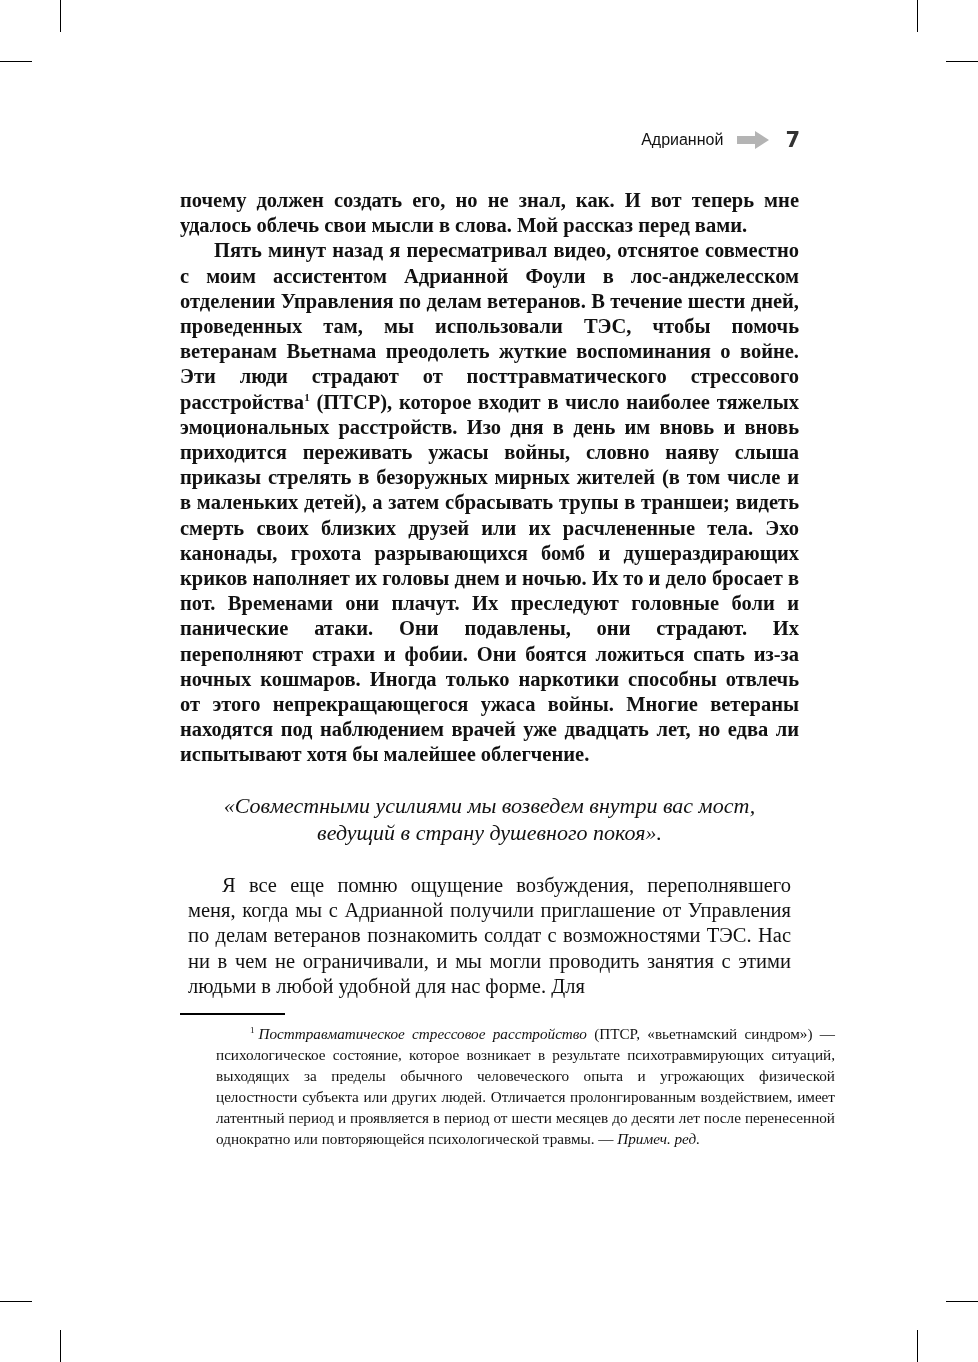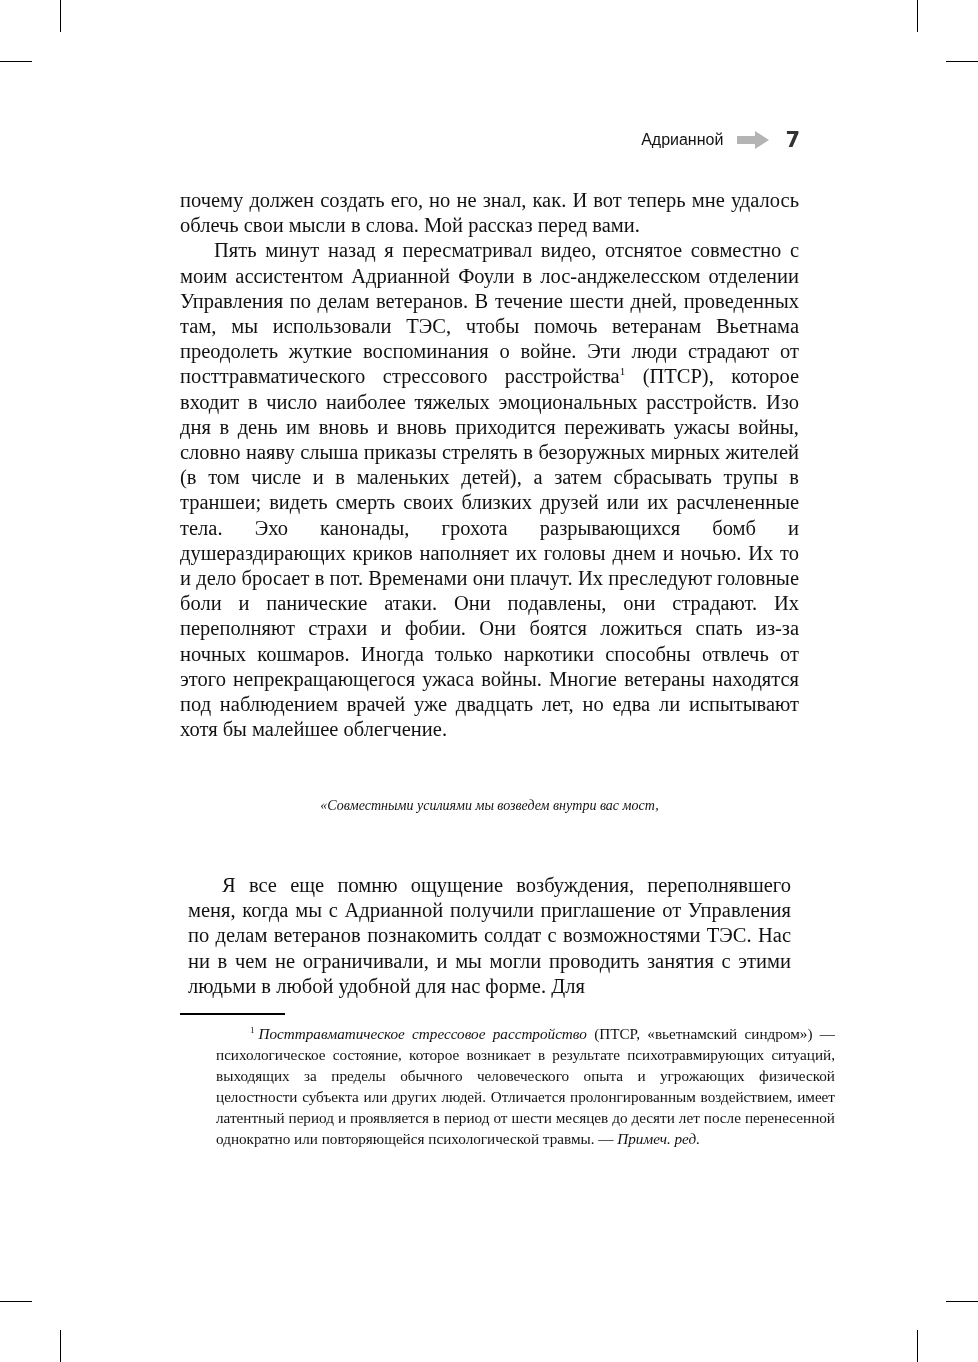--- a/index.html
+++ b/index.html
@@ -12,28 +12,28 @@
     display: flex; align-items: center; justify-content: flex-end;
     font-family: "Liberation Sans", sans-serif; font-size: 16px; color: #111;
   }
   .running-head .section { margin-right: 14px; }
   .running-head .arrow { margin-right: 16px; display: inline-block; width: 32px; height: 18px; }
   .running-head .page-number { font-weight: bold; font-size: 21px; color: #333; font-family: "DejaVu Sans", sans-serif; }
   .text-block {
     position: absolute; left: 180px; width: 619px;
     font-family: "Liberation Serif", serif; color: #111;
   }
-  .body-text { top: 188px; font-size: 20.5px; line-height: 25.2px; text-align: justify; }
+  .body-text { top: 188px; font-size: 20.5px; line-height: 25.2px; text-align: justify; font-weight: bold; }
   .body-text p { margin: 0; }
   .body-text p.indent { text-indent: 34px; }
   .superscript { font-size: 11px; vertical-align: super; line-height: 0; }
   .quote {
     position: absolute; top: 792px; left: 180px; width: 619px;
     font-family: "Liberation Serif", serif; font-style: italic;
-    font-size: 14px; line-height: 27px; text-align: center; color: #111;
+    font-size: 22px; line-height: 27px; text-align: center; color: #111;
   }
   .body-text-2 { top: 865px; font-size: 20.5px; line-height: 25.2px; text-align: justify; }
   .body-text-2 p { margin: 8px; text-indent: 34px; }
   .footnote-rule { position: absolute; top: 1013px; left: 180px; width: 105px; height: 2px; background: #000; }
   .footnote {
     position: absolute; top: 1023px; left: 180px; width: 619px;
     font-family: "Liberation Serif", serif; font-size: 15.2px; line-height: 21px;
     text-align: justify; color: #111; margin-left: 36px;
   }
   .footnote p { margin: 0; text-indent: 34px; }
@@ -62,20 +62,21 @@
   <span class="page-number">7</span>
 </div>
 
 <div class="text-block body-text">
   <p>почему должен создать его, но не знал, как. И вот теперь мне удалось облечь свои мысли в слова. Мой рассказ перед вами.</p>
   <p class="indent"><span>Пять минут назад я пересматривал видео, отснятое совместно с моим ассистентом Адрианной Фоули в лос-анджелесском отделении Управления по делам ветеранов. В течение шести дней, проведенных там, мы использовали ТЭС, чтобы помочь ветеранам Вьетнама преодолеть жуткие воспоминания о войне. Эти люди страдают от посттравматического стрессового расстройства</span><span class="superscript">1</span><span> (ПТСР), которое входит в число наиболее тяжелых эмоциональных расстройств. Изо дня в день им вновь и вновь приходится переживать ужасы войны, словно наяву слыша приказы стрелять в безоружных мирных жителей (в том числе и в маленьких детей), а затем сбрасывать трупы в траншеи; видеть смерть своих близких друзей или их расчлененные тела. Эхо канонады, грохота разрывающихся бомб и душераздирающих криков наполняет их головы днем и ночью. Их то и дело бросает в пот. Временами они плачут. Их преследуют головные боли и панические атаки. Они подавлены, они страдают. Их переполняют страхи и фобии. Они боятся ложиться спать из-за ночных кошмаров. Иногда только наркотики способны отвлечь от этого непрекращающегося ужаса войны. Многие ветераны находятся под наблюдением врачей уже двадцать лет, но едва ли испытывают хотя бы малейшее облегчение.</span></p>
 </div>
 
 <div class="quote">
   <div>«Совместными усилиями мы возведем внутри вас мост,</div>
+  <div>ведущий в страну душевного покоя».</div>
 </div>
 
 <div class="text-block body-text-2">
   <p>Я все еще помню ощущение возбуждения, переполнявшего меня, когда мы с Адрианной получили приглашение от Управления по делам ветеранов познакомить солдат с возможностями ТЭС. Нас ни в чем не ограничивали, и мы могли проводить занятия с этими людьми в любой удобной для нас форме. Для</p>
 </div>
 
 <div class="footnote-rule"></div>
 <div class="footnote">
   <p><span class="fn-mark">1</span><em>Посттравматическое стрессовое расстройство</em><span> (ПТСР, «вьетнамский синдром») — психологическое состояние, которое возникает в результате психотравмирующих ситуаций, выходящих за пределы обычного человеческого опыта и угрожающих физической целостности субъекта или других людей. Отличается пролонгированным воздействием, имеет латентный период и проявляется в период от шести месяцев до десяти лет после перенесенной однократно или повторяющейся психологической травмы. — </span><em>Примеч. ред.</em></p>
 </div>

